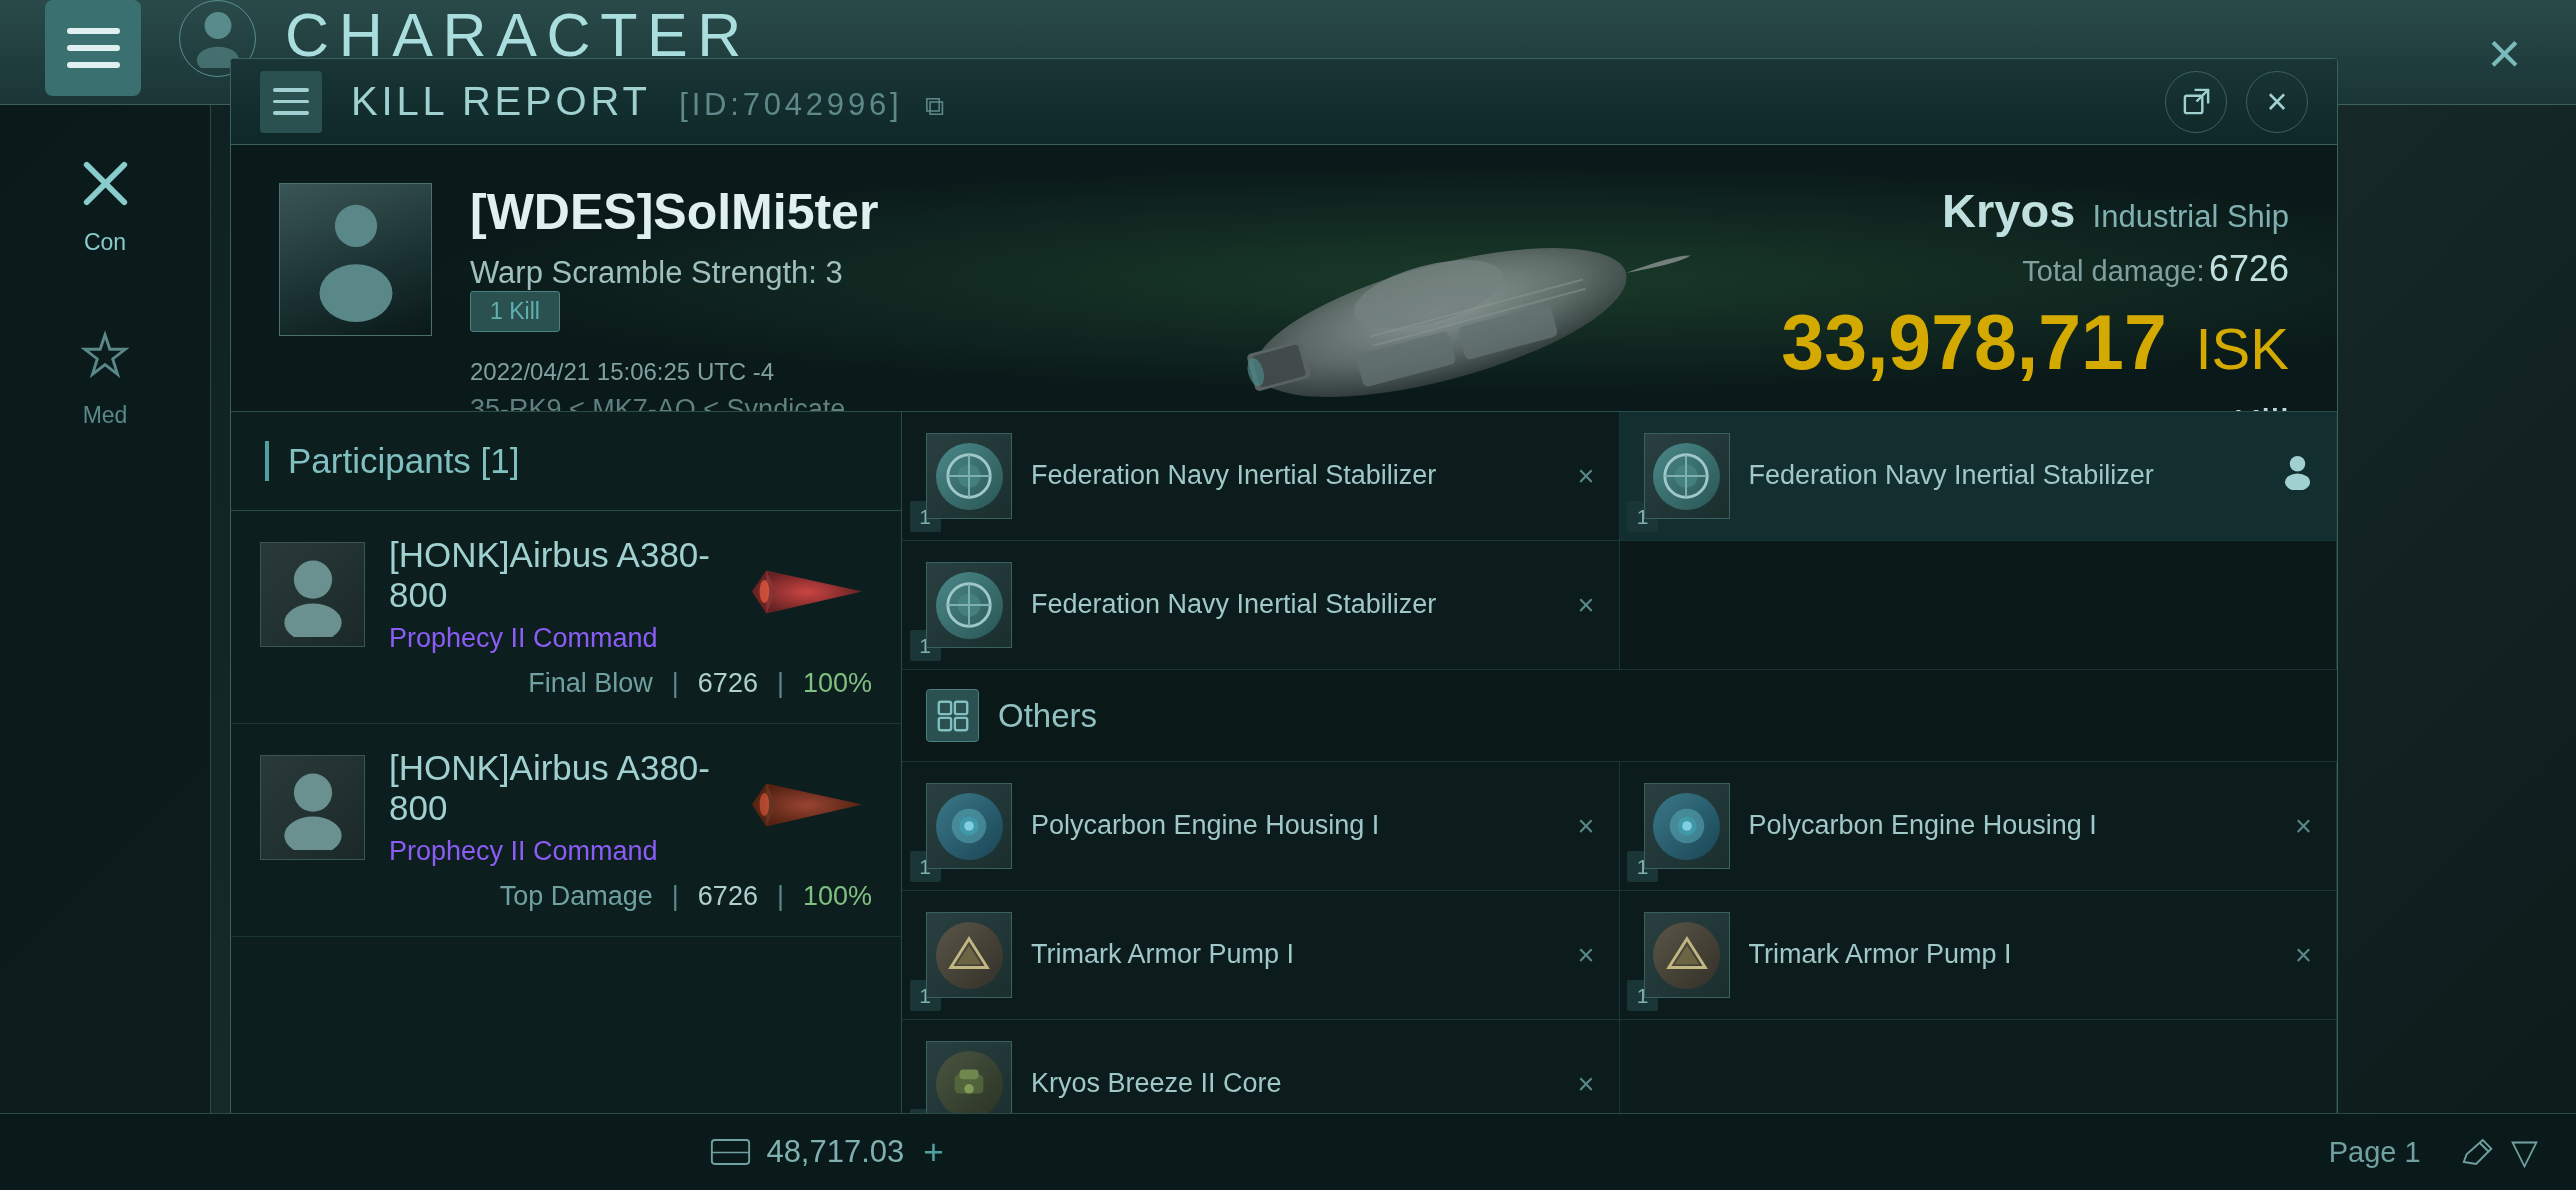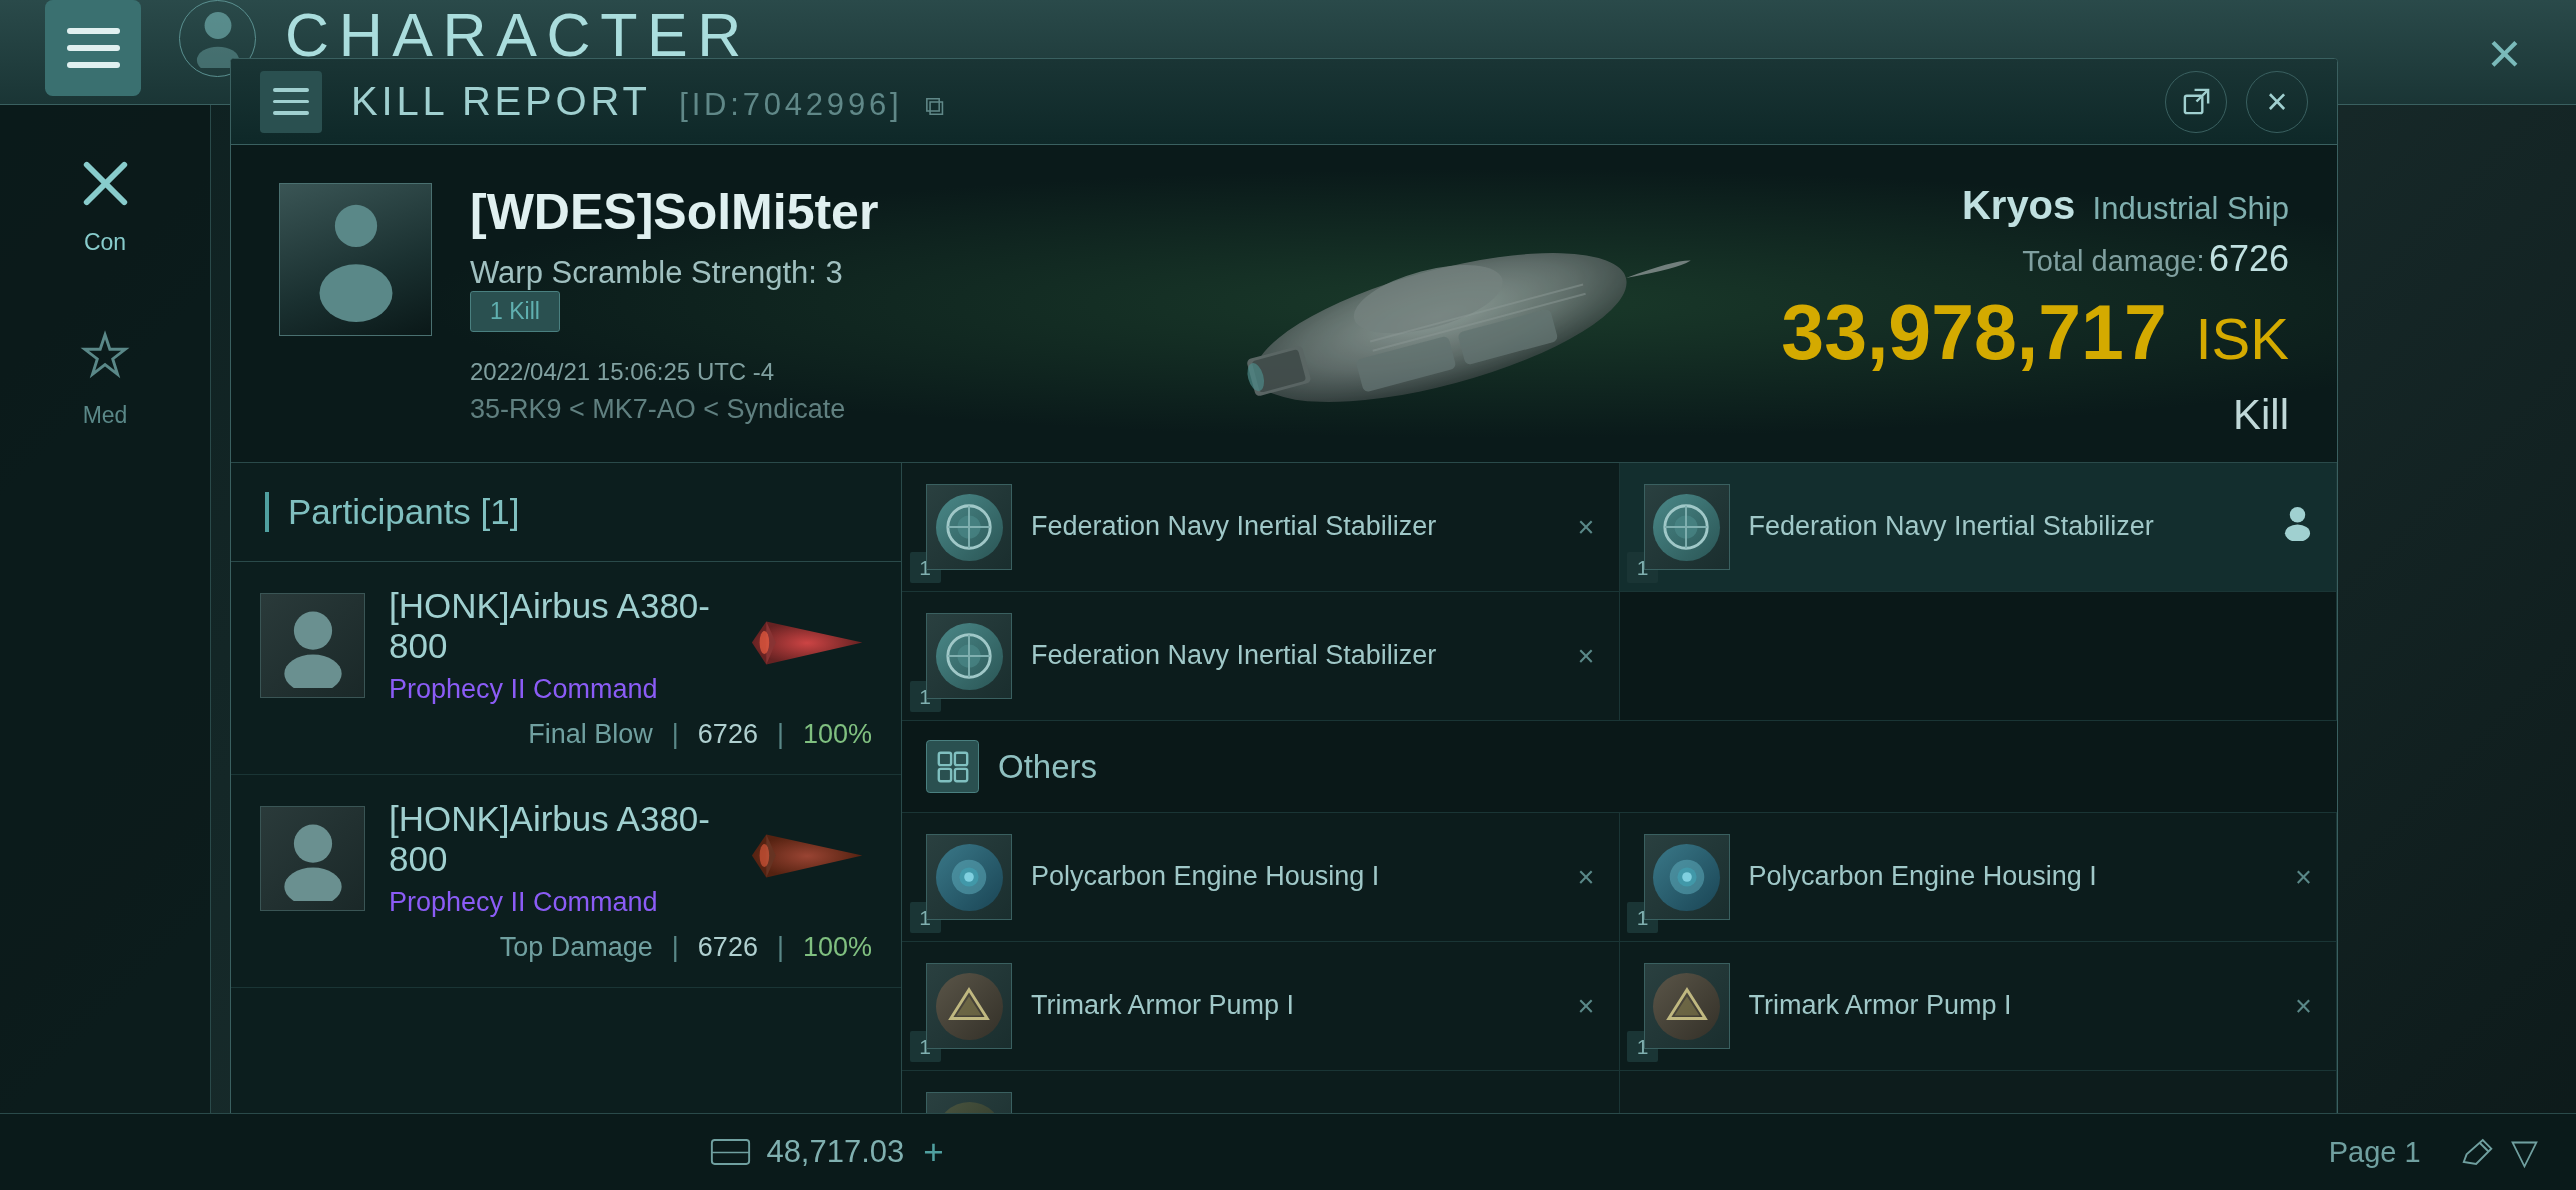--- a/index.html
+++ b/index.html
@@ -201,21 +201,21 @@
       justify-content: center;
       color: #a0d0d0;
       font-size: 31px;
       cursor: pointer;
       background: transparent;
     }
 
     
     .kill-info-section {
       display: flex;
-      height: 318px;
+      height: 267px;
       border-bottom: 1px solid #2a4a4a;
       position: relative;
       background: linear-gradient(180deg, #0a1e1e 0%, #0e2222 100%);
       overflow: hidden;
     }
 
     
     .kill-info-section::before {
       content: '';
       position: absolute;
@@ -316,21 +316,21 @@
     }
 
     .ship-class {
       font-size: 31px;
       color: #80b0b0;
       margin-bottom: 9.6px;
     }
 
     .ship-class strong {
       color: #c0e0e0;
-      font-size: 40px;
+      font-size: 47px;
     }
 
     .total-damage-label {
       font-size: 29px;
       color: #80a0a0;
       margin-bottom: 4.8px;
     }
 
     .total-damage-value {
       font-size: 36px;

